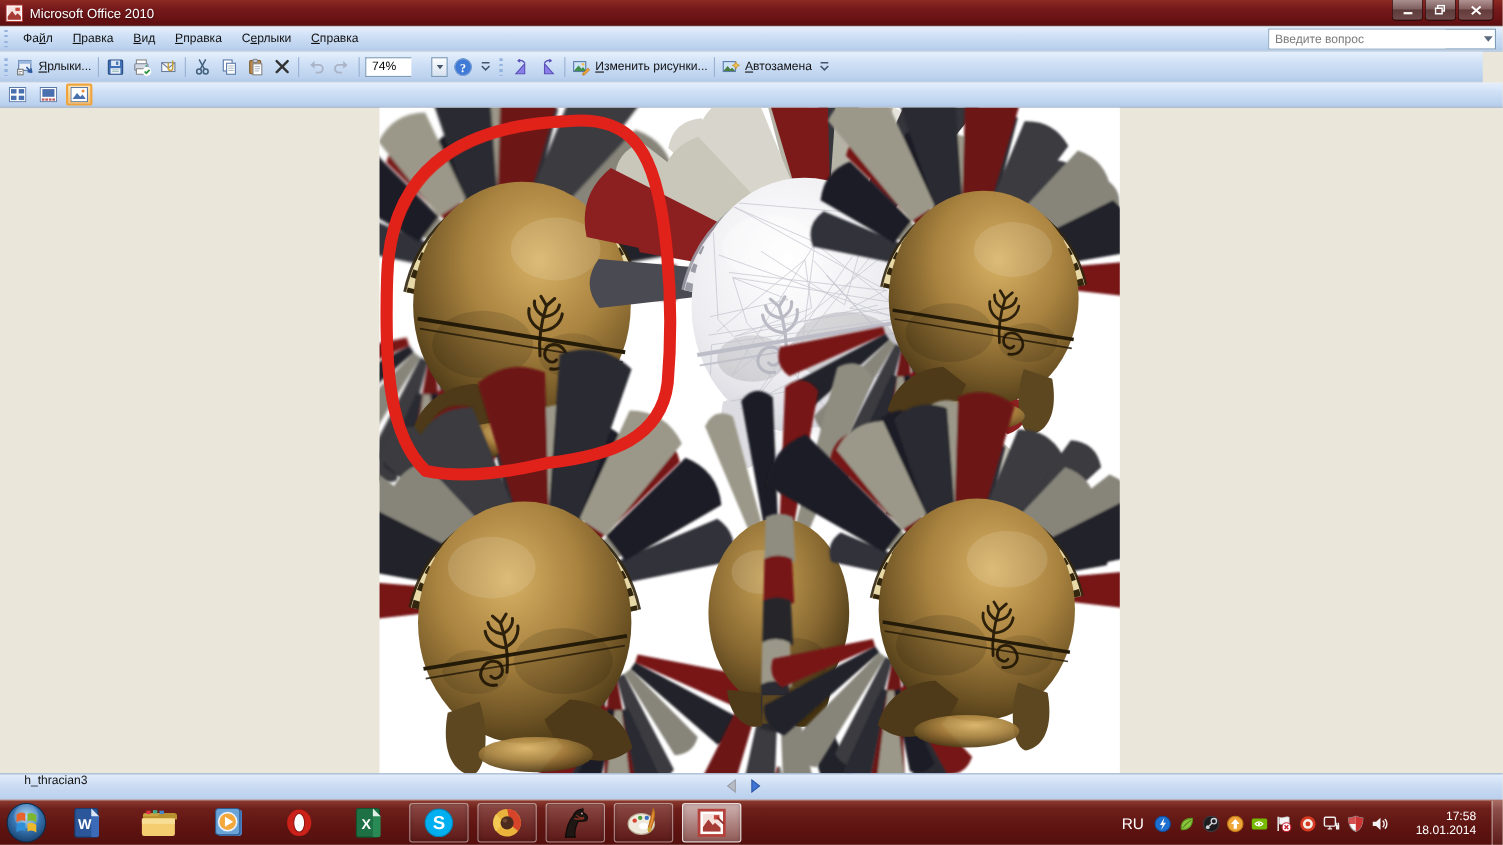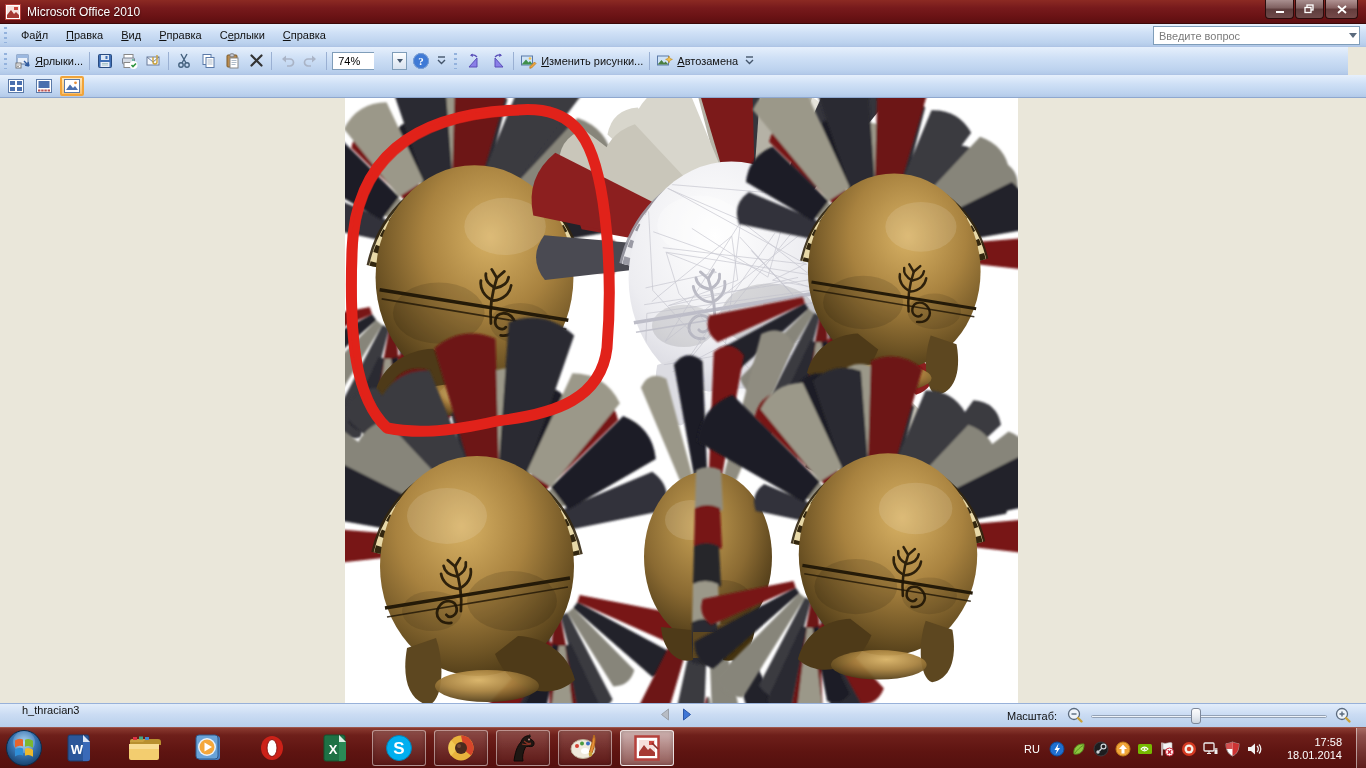--- a/index.html
+++ b/index.html
@@ -65,21 +65,21 @@
     background:linear-gradient(180deg,#8a3a30 0%,#6e1f1a 18%,#5e1411 60%,#54100e 100%);
     border-top:1px solid #9c564c; display:flex; align-items:center; }
   #apps { display:flex; align-items:center; height:100%; }
   .app-slot { width:64px; height:100%; display:flex; align-items:center; justify-content:center; }
   .app-slot.running { width:62px; }
   .app-frame { width:54px; height:36px; display:flex; align-items:center; justify-content:center; border-radius:3px; }
   .running .app-frame { border:1px solid rgba(255,255,255,.45); background:linear-gradient(180deg,rgba(255,255,255,.18),rgba(255,255,255,.04)); box-shadow:inset 0 0 4px rgba(0,0,0,.25); }
   .active .app-frame { background:linear-gradient(180deg,rgba(255,255,255,.65),rgba(255,230,225,.35)); border:1px solid rgba(255,255,255,.75); }
   #start-orb { width:48px; height:100%; display:flex; align-items:center; justify-content:center; }
   #tray { position:absolute; right:0; top:0; height:41px; display:flex; align-items:center; gap:5px; padding-right:0; }
-  #lang { color:#fff; font-size:11px; margin-right:3px; }
+  #lang { color:#fff; font-size:14px; margin-right:3px; }
   .tray-ico { width:17px; height:17px; display:flex; align-items:center; justify-content:center; }
   #clock { color:#fff; text-align:right; font-size:11px; line-height:13px; margin:0 9px 0 8px; min-width:66px; }
   #show-desktop { width:10px; height:41px; border-left:1px solid rgba(255,255,255,.5); background:linear-gradient(180deg,rgba(255,255,255,.25),rgba(255,255,255,.05)); }
 </style>
 </head>
 <body>
 
 <div id="titlebar">
   <svg class="app-icon" viewBox="0 0 16 16">
     <rect x="0.5" y="0.5" width="15" height="15" fill="#fff" stroke="#b5413c"></rect>
@@ -1250,37 +1250,20 @@
 <div id="statusbar">
   <span id="filename">h_thracian3</span>
   <div id="nav-arrows">
     <svg width="10" height="13" viewBox="0 0 10 13">
       <path d="M8.5,1 L1.5,6.5 L8.5,12 Z" fill="#b7bcc4" stroke="#9aa0a9"></path>
     </svg>
     <svg width="10" height="13" viewBox="0 0 10 13">
       <path d="M1.5,1 L8.5,6.5 L1.5,12 Z" fill="#3e76d6" stroke="#2a56a8"></path>
     </svg>
   </div>
-  <div id="zoom-ctl">
-    <span class="zlabel">Масштаб:</span>
-    <svg width="18" height="17" viewBox="0 0 18 17">
-      <circle cx="8" cy="7" r="5.5" fill="#eef4fb" stroke="#5a6a7d" stroke-width="1.3"></circle>
-      <path d="M5.5,7 h5" stroke="#5a6a7d" stroke-width="1.4"></path>
-      <path d="M12,11 l3.5,3.5" stroke="#caa23a" stroke-width="2.4" stroke-linecap="round"></path>
-    </svg>
-    <div id="zoom-track">
-      <div class="rail"></div>
-      <div id="zoom-thumb"></div>
-    </div>
-    <svg width="18" height="17" viewBox="0 0 18 17">
-      <circle cx="8" cy="7" r="5.5" fill="#eef4fb" stroke="#5a6a7d" stroke-width="1.3"></circle>
-      <path d="M5.5,7 h5 M8,4.5 v5" stroke="#5a6a7d" stroke-width="1.4"></path>
-      <path d="M12,11 l3.5,3.5" stroke="#caa23a" stroke-width="2.4" stroke-linecap="round"></path>
-    </svg>
-  </div>
 </div>
 
 <div id="taskbar">
   <div id="start-orb">
     <svg width="38" height="38" viewBox="0 0 38 38">
       <defs>
         <radialGradient id="orbg" cx="50%" cy="35%" r="70%">
           <stop offset="0%" stop-color="#9fd4f5"></stop>
             <stop offset="45%" stop-color="#3a79b8"></stop>
             <stop offset="100%" stop-color="#123a63"></stop>

